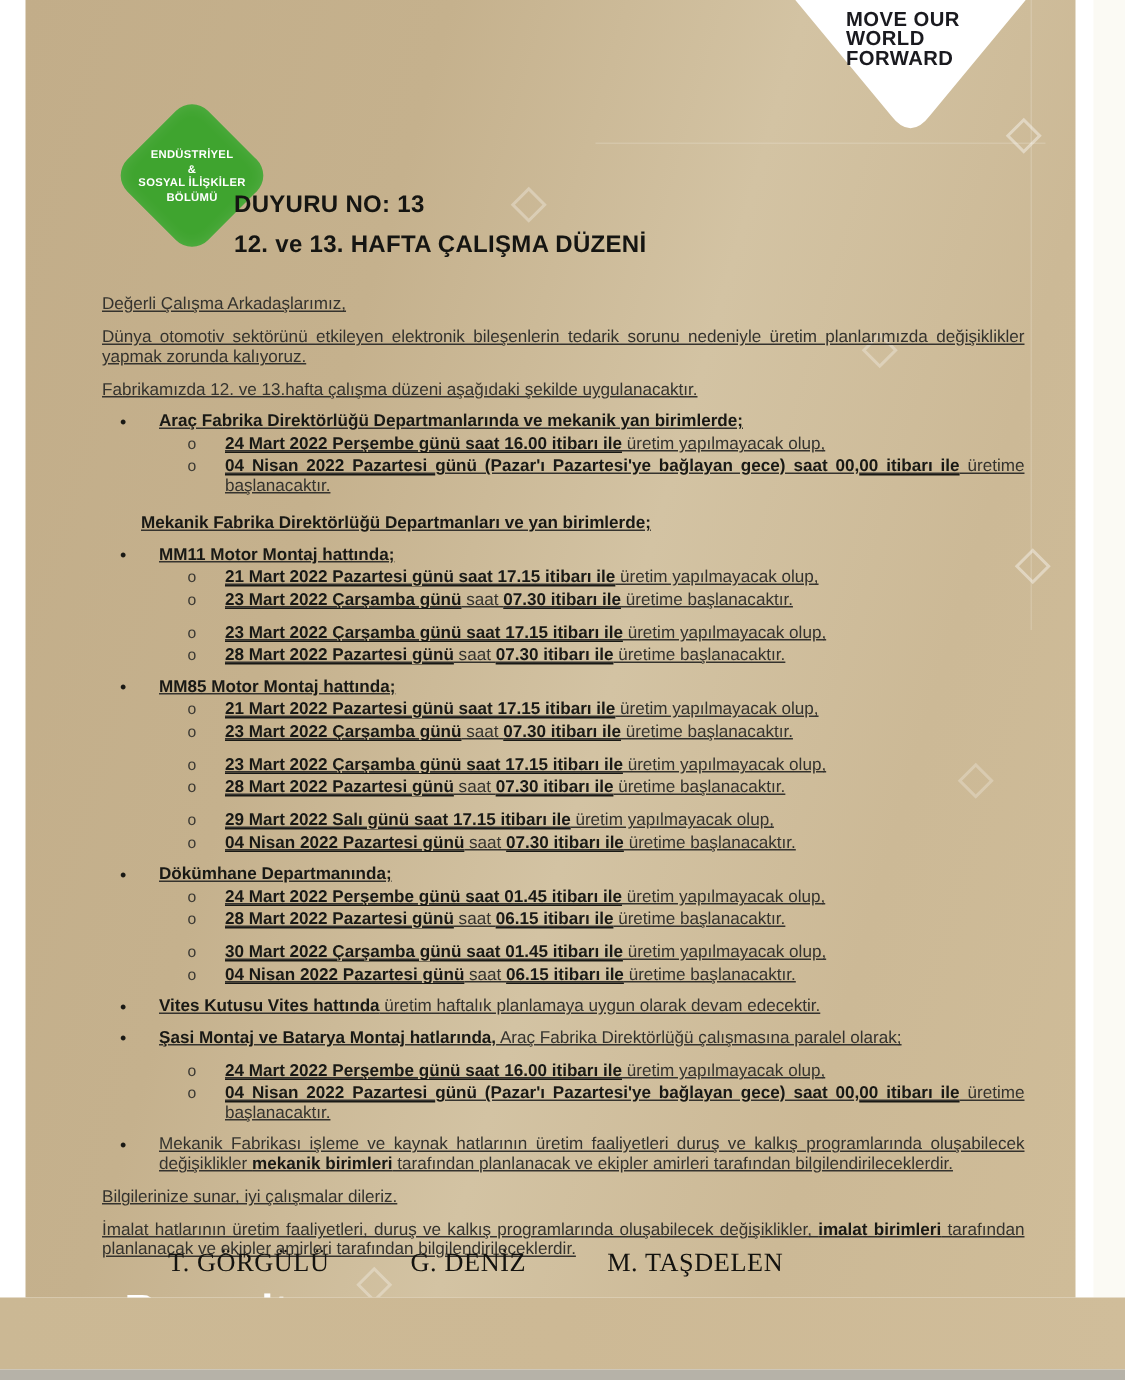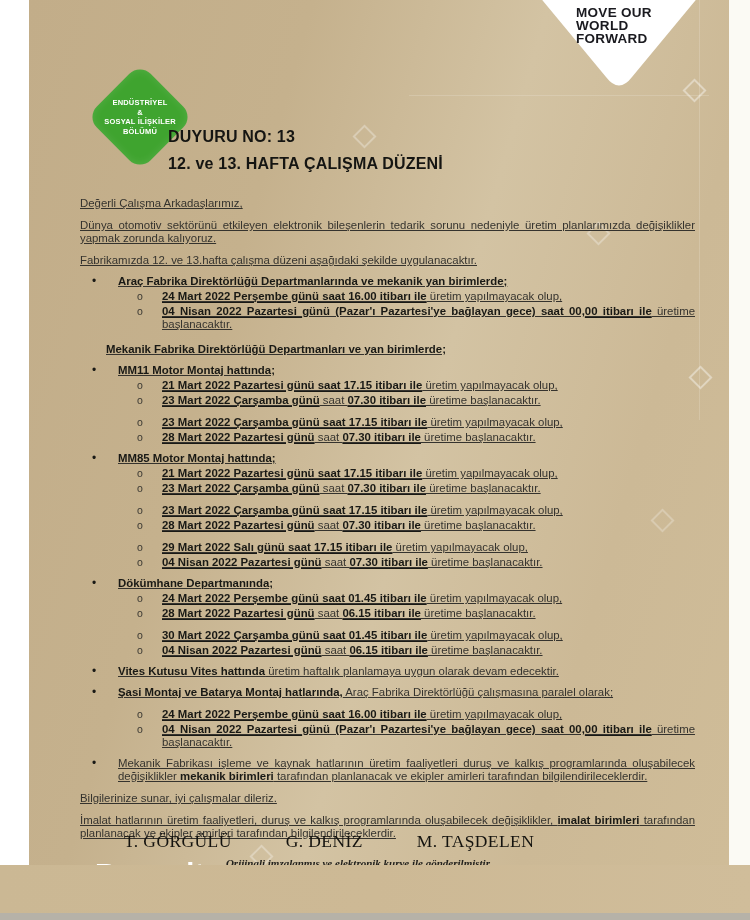--- a/index.html
+++ b/index.html
@@ -7,21 +7,21 @@
     width:750px;height:920px;position:relative;overflow:hidden;
     background:#ffffff;
     font-family:"Liberation Sans", sans-serif;
     -webkit-font-smoothing:antialiased;
   }
   .margin-right{
     position:absolute;top:0;right:0;width:21px;height:865px;
     background:#fbfaf4;
   }
   .doc{
-    position:absolute;left:29px;top:0;width:700px;height:865px;
+    position:absolute;left:17px;top:0;width:700px;height:865px;
     background:linear-gradient(106deg,#c2ad89 0%,#c5b18d 30%,#d3c3a3 55%,#ccb996 78%,#cfbc98 100%);
     overflow:hidden;
   }
   .doc-bleed{
     position:absolute;left:0;right:0;bottom:7px;height:48px;
     background:linear-gradient(90deg,#cbb894 0%,#cdb995 50%,#d0bd9a 100%);
   }
   .bottom-strip{
     position:absolute;left:0;right:0;bottom:0;height:7px;
     background:#b6b2a8;
@@ -166,21 +166,20 @@
         <div class="blk paragraph"><span>Bilgilerinize sunar, iyi çalışmalar dileriz.</span></div>
         <div class="blk paragraph"><span>İmalat hatlarının üretim faaliyetleri, duruş ve kalkış programlarında oluşabilecek değişiklikler, </span><span class="b">imalat birimleri</span><span> tarafından planlanacak ve ekipler amirleri tarafından  bilgilendirileceklerdir.</span></div>
       </div>
   </div>
 
   <div class="signatures">
     <span>T. GÖRGÜLÜ</span>
     <span>G. DENİZ</span>
     <span>M. TAŞDELEN</span>
   </div>
-  <div class="original-note">Orijinali imzalanmış ve elektronik kurye ile gönderilmiştir.</div>
 
   <div class="renault-logo">
     <div>Renault</div>
 
   </div>
 
 </div>
 
 <div class="margin-right"></div>
 <div class="doc-bleed"></div>

